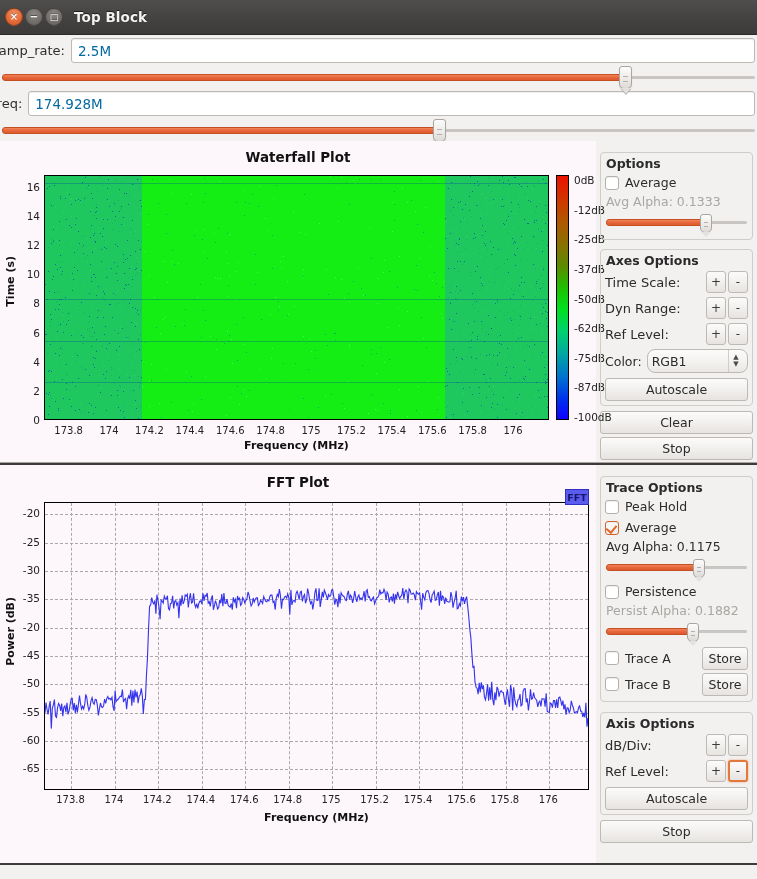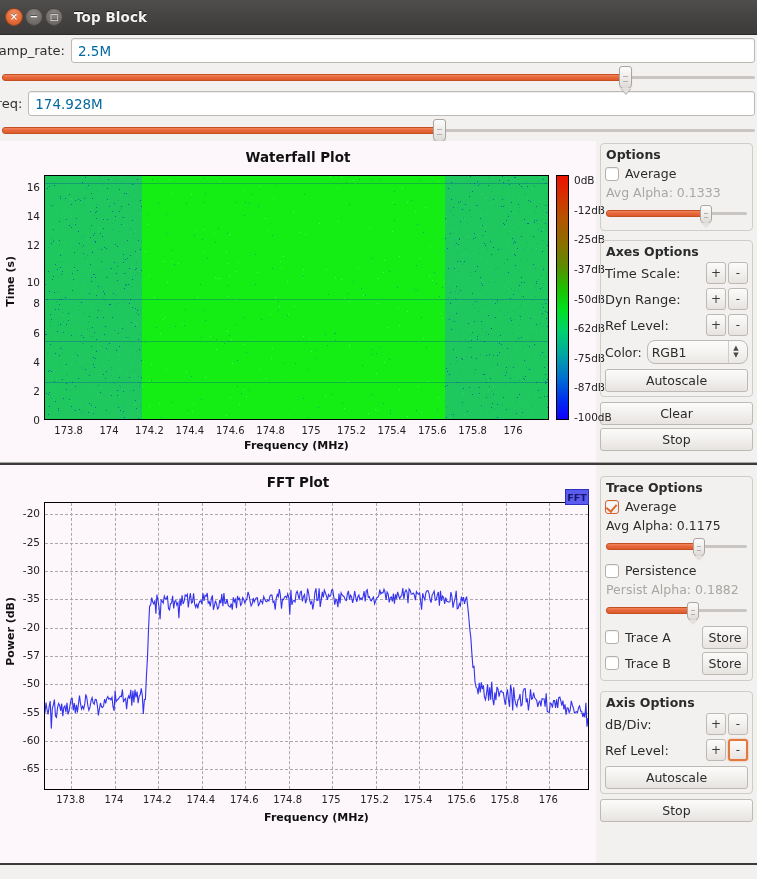--- a/index.html
+++ b/index.html
@@ -318,21 +318,21 @@
           <div class="wf-scan" style="top: 7.29167px;"></div>
         </div>
     </div>
 
     <div id="wf-yticks">
         <div class="tick-y" style="top: 279px; left: 18px; width: 22px;">0</div>
         <div class="tick-y" style="top: 249.833px; left: 18px; width: 22px;">2</div>
         <div class="tick-y" style="top: 220.667px; left: 18px; width: 22px;">4</div>
         <div class="tick-y" style="top: 191.5px; left: 18px; width: 22px;">6</div>
         <div class="tick-y" style="top: 162.333px; left: 18px; width: 22px;">8</div>
-        <div class="tick-y" style="top: 133.167px; left: 18px; width: 22px; margin-top: 8px;">10</div>
+        <div class="tick-y" style="top: 133.167px; left: 18px; width: 22px;">10</div>
         <div class="tick-y" style="top: 104px; left: 18px; width: 22px;">12</div>
         <div class="tick-y" style="top: 74.8333px; left: 18px; width: 22px;">14</div>
         <div class="tick-y" style="top: 45.6667px; left: 18px; width: 22px;">16</div>
       </div>
     <div id="wf-xticks">
         <div class="tick-x" style="left: 68.644px; top: 284px;">173.8</div>
         <div class="tick-x" style="left: 109.044px; top: 284px;">174</div>
         <div class="tick-x" style="left: 149.444px; top: 284px;">174.2</div>
         <div class="tick-x" style="left: 189.844px; top: 284px;">174.4</div>
         <div class="tick-x" style="left: 230.244px; top: 284px;">174.6</div>
@@ -357,21 +357,21 @@
         <div class="cbar-tick" style="top: 157.5px;">-50dB</div>
         <div class="cbar-tick" style="top: 187.125px;">-62dB</div>
         <div class="cbar-tick" style="top: 216.75px;">-75dB</div>
         <div class="cbar-tick" style="top: 246.375px;">-87dB</div>
         <div class="cbar-tick" style="top: 276px;">-100dB</div>
       </div>
   </div>
 
   <div class="side" id="wf-side">
 
-    <div class="group" style="">
+    <div class="group" style="margin-top:9px;">
       <div class="group-title">Options</div>
       <div class="cb-row">
         <span class="cbox" id="wf-avg-box"></span>
         <span class="cb-label">Average</span>
       </div>
       <div class="alpha-text dim">Avg Alpha: 0.1333</div>
       <div class="minislider">
         <div class="ms-track"></div>
         <div class="ms-fill" id="wfa-fill" style="width: 100.11px;"></div>
         <div class="ms-handle" id="wfa-handle" style="left: 100.11px;"></div>
@@ -450,21 +450,21 @@
         <polyline id="fft-poly" fill="none" stroke="#3333ee" stroke-width="1.1" points="0.0,209.8 1.0,199.6 2.1,207.0 3.1,211.4 4.2,203.1 5.2,198.1 6.3,225.6 7.3,205.3 8.4,201.6 9.4,196.6 10.5,213.0 11.5,214.3 12.6,204.4 13.6,200.5 14.6,202.2 15.7,207.8 16.7,200.7 17.8,213.1 18.8,204.4 19.9,202.9 20.9,209.1 22.0,199.7 23.0,211.4 24.1,207.8 25.1,201.8 26.2,195.8 27.2,195.3 28.2,207.3 29.3,200.0 30.3,210.2 31.4,201.7 32.4,209.5 33.5,200.6 34.5,192.5 35.6,201.2 36.6,206.1 37.7,203.3 38.7,205.9 39.8,200.8 40.8,191.4 41.8,194.6 42.9,203.0 43.9,207.3 45.0,204.1 46.0,197.8 47.1,194.7 48.1,199.8 49.2,201.2 50.2,196.5 51.3,196.8 52.3,201.9 53.4,212.5 54.4,205.9 55.5,200.0 56.5,203.9 57.5,204.5 58.6,202.7 59.6,196.2 60.7,200.3 61.7,195.6 62.8,193.6 63.8,196.1 64.9,195.2 65.9,196.8 67.0,194.3 68.0,203.7 69.1,207.9 70.1,187.6 71.1,198.7 72.2,197.0 73.2,196.3 74.3,194.5 75.3,193.1 76.4,193.7 77.4,186.5 78.5,199.1 79.5,196.5 80.6,195.4 81.6,206.1 82.7,195.7 83.7,192.9 84.7,195.8 85.8,186.8 86.8,202.6 87.9,187.9 88.9,199.5 90.0,186.5 91.0,194.5 92.1,188.5 93.1,200.2 94.2,193.2 95.2,191.7 96.3,185.4 97.3,192.5 98.3,211.0 99.4,196.5 100.4,196.5 101.5,171.6 102.5,154.1 103.6,124.4 104.6,103.3 105.7,101.8 106.7,94.5 107.8,99.3 108.8,100.9 109.9,97.3 110.9,110.7 111.9,91.7 113.0,97.5 114.0,103.8 115.1,116.3 116.1,97.2 117.2,98.2 118.2,100.0 119.3,93.2 120.3,95.9 121.4,95.9 122.4,92.7 123.5,105.5 124.5,106.9 125.5,100.6 126.6,100.1 127.6,92.9 128.7,105.5 129.7,98.4 130.8,97.6 131.8,102.1 132.9,99.8 133.9,115.1 135.0,95.6 136.0,102.7 137.1,92.3 138.1,101.0 139.2,98.2 140.2,92.0 141.2,93.1 142.3,91.2 143.3,104.5 144.4,95.5 145.4,90.2 146.5,100.0 147.5,99.3 148.6,90.4 149.6,100.9 150.7,104.3 151.7,100.6 152.8,105.4 153.8,100.4 154.8,98.2 155.9,97.8 156.9,101.1 158.0,90.2 159.0,97.9 160.1,92.3 161.1,93.3 162.2,90.0 163.2,100.1 164.3,98.8 165.3,103.4 166.4,95.3 167.4,92.4 168.4,106.8 169.5,102.2 170.5,97.6 171.6,101.3 172.6,105.9 173.7,104.5 174.7,97.0 175.8,100.2 176.8,91.0 177.9,103.3 178.9,90.1 180.0,100.2 181.0,100.3 182.0,96.0 183.1,102.0 184.1,103.4 185.2,104.2 186.2,100.5 187.3,106.7 188.3,94.3 189.4,98.7 190.4,96.4 191.5,105.2 192.5,93.0 193.6,96.5 194.6,95.1 195.6,102.3 196.7,100.7 197.7,94.6 198.8,96.5 199.8,99.8 200.9,97.3 201.9,96.0 203.0,89.0 204.0,91.9 205.1,98.2 206.1,102.9 207.2,100.9 208.2,95.0 209.2,99.0 210.3,96.2 211.3,94.9 212.4,94.9 213.4,102.6 214.5,101.1 215.5,97.3 216.6,98.6 217.6,100.5 218.7,93.6 219.7,96.0 220.8,98.3 221.8,98.7 222.8,96.8 223.9,97.9 224.9,93.3 226.0,92.0 227.0,92.3 228.1,99.3 229.1,98.3 230.2,106.7 231.2,95.7 232.3,91.4 233.3,93.8 234.4,86.0 235.4,92.4 236.5,105.8 237.5,96.3 238.5,96.7 239.6,93.8 240.6,93.3 241.7,95.1 242.7,90.8 243.8,94.3 244.8,111.4 245.9,86.9 246.9,101.9 248.0,97.8 249.0,97.4 250.1,98.9 251.1,90.3 252.1,88.3 253.2,92.2 254.2,96.7 255.3,89.0 256.3,88.3 257.4,98.4 258.4,93.6 259.5,91.5 260.5,100.3 261.6,96.9 262.6,85.6 263.7,90.5 264.7,97.5 265.7,100.8 266.8,98.4 267.8,106.5 268.9,99.5 269.9,89.5 271.0,85.3 272.0,97.4 273.1,97.0 274.1,85.4 275.2,104.0 276.2,97.4 277.3,88.8 278.3,94.3 279.3,87.1 280.4,89.8 281.4,92.9 282.5,96.9 283.5,91.6 284.6,93.5 285.6,92.8 286.7,86.9 287.7,86.7 288.8,94.1 289.8,101.7 290.9,96.2 291.9,97.8 292.9,104.2 294.0,90.5 295.0,100.4 296.1,89.8 297.1,92.0 298.2,93.0 299.2,93.9 300.3,97.0 301.3,97.6 302.4,90.9 303.4,87.8 304.5,96.6 305.5,92.1 306.5,93.6 307.6,99.8 308.6,95.9 309.7,88.2 310.7,94.0 311.8,99.0 312.8,94.0 313.9,92.1 314.9,96.6 316.0,95.0 317.0,96.5 318.1,93.7 319.1,88.2 320.2,98.4 321.2,88.2 322.2,86.8 323.3,94.3 324.3,93.7 325.4,97.1 326.4,97.9 327.5,95.4 328.5,94.1 329.6,100.8 330.6,98.1 331.7,94.8 332.7,94.3 333.8,92.6 334.8,86.6 335.8,91.0 336.9,89.4 337.9,90.0 339.0,86.3 340.0,89.1 341.1,97.0 342.1,89.1 343.2,91.2 344.2,99.4 345.3,94.7 346.3,93.9 347.4,98.5 348.4,90.5 349.4,100.7 350.5,91.4 351.5,95.8 352.6,88.9 353.6,92.5 354.7,95.7 355.7,93.6 356.8,92.2 357.8,85.0 358.9,96.4 359.9,89.2 361.0,87.0 362.0,89.1 363.0,100.1 364.1,86.0 365.1,87.3 366.2,91.2 367.2,91.0 368.3,90.1 369.3,91.6 370.4,97.2 371.4,88.7 372.5,90.4 373.5,91.3 374.6,89.9 375.6,98.0 376.6,106.7 377.7,90.2 378.7,94.1 379.8,96.7 380.8,89.9 381.9,87.8 382.9,87.6 384.0,90.3 385.0,96.5 386.1,99.6 387.1,92.1 388.2,90.3 389.2,88.2 390.2,97.2 391.3,96.9 392.3,91.8 393.4,89.0 394.4,102.8 395.5,87.9 396.5,97.9 397.6,93.1 398.6,94.4 399.7,100.9 400.7,94.7 401.8,98.3 402.8,98.7 403.8,99.2 404.9,98.7 405.9,89.1 407.0,94.0 408.0,104.6 409.1,98.9 410.1,95.5 411.2,87.9 412.2,105.8 413.3,105.2 414.3,100.7 415.4,102.9 416.4,93.5 417.5,98.5 418.5,94.0 419.5,100.9 420.6,96.1 421.6,93.6 422.7,103.4 423.7,113.2 424.8,126.3 425.8,134.4 426.9,150.9 427.9,164.1 429.0,163.3 430.0,179.2 431.1,184.3 432.1,185.2 433.1,191.2 434.2,179.9 435.2,189.5 436.3,179.4 437.3,186.2 438.4,182.4 439.4,193.9 440.5,196.8 441.5,190.6 442.6,181.4 443.6,197.8 444.7,184.2 445.7,196.8 446.7,178.9 447.8,196.6 448.8,202.2 449.9,189.3 450.9,197.3 452.0,183.9 453.0,186.2 454.1,193.6 455.1,189.0 456.2,187.6 457.2,189.3 458.3,189.5 459.3,196.2 460.3,201.8 461.4,192.3 462.4,186.3 463.5,196.6 464.5,203.8 465.6,182.1 466.6,187.3 467.7,207.4 468.7,184.3 469.8,196.7 470.8,201.3 471.9,203.7 472.9,196.9 473.9,196.4 475.0,191.0 476.0,202.8 477.1,201.7 478.1,188.3 479.2,185.8 480.2,185.7 481.3,199.3 482.3,195.5 483.4,207.4 484.4,199.2 485.5,186.2 486.5,196.1 487.5,195.6 488.6,189.5 489.6,194.5 490.7,196.0 491.7,197.3 492.8,203.8 493.8,199.4 494.9,198.1 495.9,203.5 497.0,195.7 498.0,196.0 499.1,195.8 500.1,203.8 501.2,190.3 502.2,208.3 503.2,209.0 504.3,209.5 505.3,200.0 506.4,200.8 507.4,204.6 508.5,197.5 509.5,197.6 510.6,204.9 511.6,196.2 512.7,205.0 513.7,194.6 514.8,194.1 515.8,197.7 516.8,202.7 517.9,197.5 518.9,206.5 520.0,201.4 521.0,211.7 522.1,204.9 523.1,205.0 524.2,209.7 525.2,207.2 526.3,197.8 527.3,202.0 528.4,205.0 529.4,209.9 530.4,209.3 531.5,208.7 532.5,209.5 533.6,204.5 534.6,202.9 535.7,208.2 536.7,208.2 537.8,214.0 538.8,210.0 539.9,214.4 540.9,199.8 542.0,223.7 543.0,214.9"></polyline>
       </svg>
     </div>
 
     <div id="fft-yticks">
         <div class="tick-y" style="top: 48.3267px; left: 6px; width: 34px;">-20</div>
         <div class="tick-y" style="top: 76.6436px; left: 6px; width: 34px;">-25</div>
         <div class="tick-y" style="top: 104.96px; left: 6px; width: 34px;">-30</div>
         <div class="tick-y" style="top: 133.277px; left: 6px; width: 34px;">-35</div>
         <div class="tick-y" style="top: 161.594px; left: 6px; width: 34px;">-20</div>
-        <div class="tick-y" style="top: 189.911px; left: 6px; width: 34px;">-57</div>
+        <div class="tick-y" style="top: 189.911px; left: 6px; width: 34px;">-45</div>
         <div class="tick-y" style="top: 218.228px; left: 6px; width: 34px;">-50</div>
         <div class="tick-y" style="top: 246.545px; left: 6px; width: 34px;">-55</div>
         <div class="tick-y" style="top: 274.861px; left: 6px; width: 34px;">-60</div>
         <div class="tick-y" style="top: 303.178px; left: 6px; width: 34px;">-65</div>
       </div>
     <div id="fft-xticks">
         <div class="tick-x" style="left: 70.4984px; top: 329px;">173.8</div>
         <div class="tick-x" style="left: 113.938px; top: 329px;">174</div>
         <div class="tick-x" style="left: 157.378px; top: 329px;">174.2</div>
         <div class="tick-x" style="left: 200.818px; top: 329px;">174.4</div>
@@ -481,20 +481,24 @@
     <div class="axis-label-y" style="position:absolute; left:4px; top:132px;">Power (dB)</div>
     <div class="axis-label-x" style="position:absolute; left:44px; width:545px; top:346px;">Frequency (MHz)</div>
   </div>
 
   <div class="side" id="fft-side">
 
     <div class="group" style="margin-top:9px;">
       <div class="group-title">Trace Options</div>
 
       <div class="cb-row">
+        <span class="cbox" id="fft-pk-box"></span>
+        <span class="cb-label">Peak Hold</span>
+      </div>
+      <div class="cb-row">
         <span class="cbox on" id="fft-avg-box"></span>
         <span class="cb-label">Average</span>
       </div>
       <div class="alpha-text">Avg Alpha: 0.1175</div>
       <div class="minislider">
         <div class="ms-track"></div>
         <div class="ms-fill" id="fa-fill" style="width: 93.06px;"></div>
         <div class="ms-handle" id="fa-handle" style="left: 93.06px;"></div>
       </div>
 

